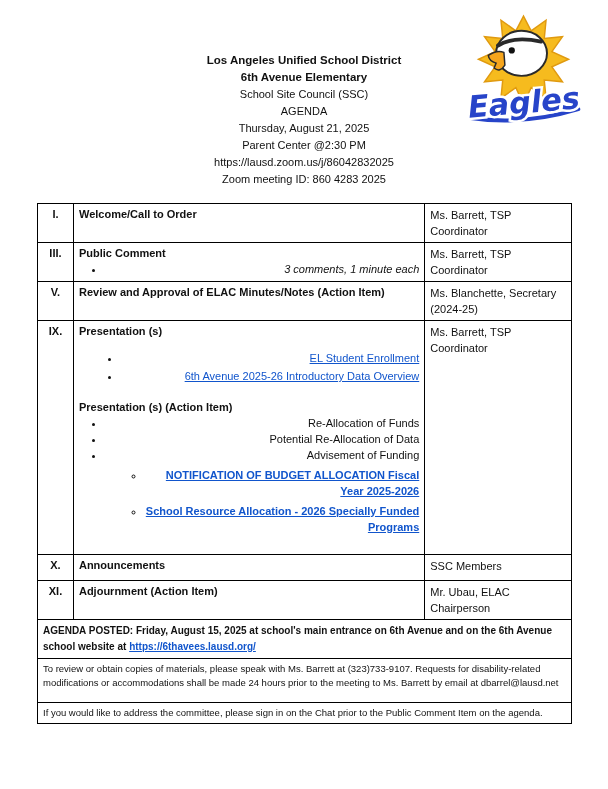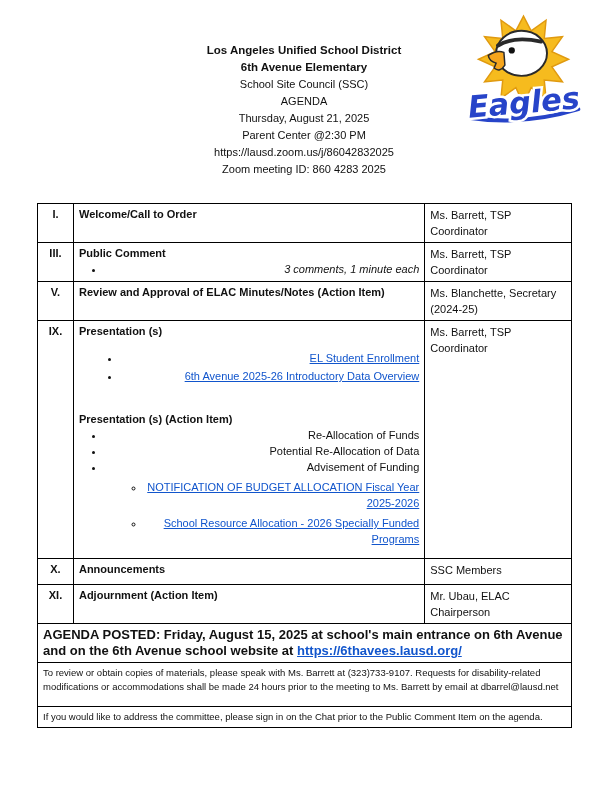--- a/index.html
+++ b/index.html
@@ -17,21 +17,21 @@
 
   
   .lausd-logo { position: absolute; left: 22px; top: 26px; line-height: 1; }
   .lausd-wordmark { font-weight: bold; font-size: 30px; letter-spacing: 1px; font-family: "DejaVu Sans", sans-serif; }
   .lausd-unified { margin-top: 2px; margin-left: 2px; font-size: 9px; font-weight: bold; letter-spacing: 2.5px; }
 
   
   .eagles-logo { position: absolute; right: 14px; top: 13px; width: 141px; height: 114px; }
 
   
-  .doc-header { position: absolute; left: 0; top: 42px; width: 608px; text-align: center; font-size: 11px; line-height: 17px; }
+  .doc-header { position: absolute; left: 0; top: 52px; width: 608px; text-align: center; font-size: 11px; line-height: 17px; }
   .doc-header .b { font-weight: bold; font-size: 11.5px; }
 
   
   .agenda-table {
     position: absolute; left: 37px; top: 203px; width: 535px;
     border-collapse: collapse; font-size: 11px; line-height: 15px;
   }
   .agenda-table td { border: 1px solid #000; vertical-align: top; padding: 3px 5px; }
   td.num  { width: 36px; text-align: center; font-weight: bold; }
   td.item { width: 352px; }
@@ -42,29 +42,29 @@
   tr.h36 td { height: 36px; }
   tr.h22 td { height: 22px; }
   tr.h26 td { height: 26px; }
   tr.h44 td { height: 44px; }
   tr.h18 td { height: 18px; }
 
   ul.b1 { margin: 1px 0 0 0; padding-left: 26px; list-style: disc; text-align: right; }
   ul.b1 li { margin: 1px 0; }
   ul.links { margin-top: 12px; padding-left: 42px; }
   ul.links li { margin: 3px 0; }
-  ul.b2 { margin: 3px 0 8px 0; padding-left: 40px; list-style: circle; }
+  ul.b2 { margin: 3px 0 16px 0; padding-left: 40px; list-style: circle; font-weight: bold; }
   ul.b2 li { margin: 4px 0; line-height: 16px; }
-  .subheading { margin-top: 28px; }
+  .subheading { margin-top: 16px; }
   .presentation-block ul.last { margin-bottom: 4px; }
 
   a.doclink { color: #1155cc; text-decoration: underline; cursor: pointer; }
 
   
-  td.posted { font-weight: bold; font-size: 13px; line-height: 16px; }
+  td.posted { font-weight: bold; font-size: 10px; line-height: 16px; }
   td.smalltext { font-size: 9.5px; line-height: 14px; }
 </style>
 </head>
 <body>
 
 <div class="page">
 
 
   <svg class="eagles-logo" viewBox="0 0 144 114" xmlns="http://www.w3.org/2000/svg">
     <polygon stroke="#e09a10" stroke-width="1.5" points="118,46 101,53.8 111.8,69 93.2,67.2 95,85.8 79.8,75 72,92 64.2,75 49,85.8 50.8,67.2 32.2,69 43,53.8 26,46 43,38.2 32.2,23 50.8,24.8 49,6.2 64.2,17 72,2 79.8,17 95,6.2 93.2,24.8 111.8,23 101,38.2" style="fill: rgb(246, 187, 30);"></polygon>

